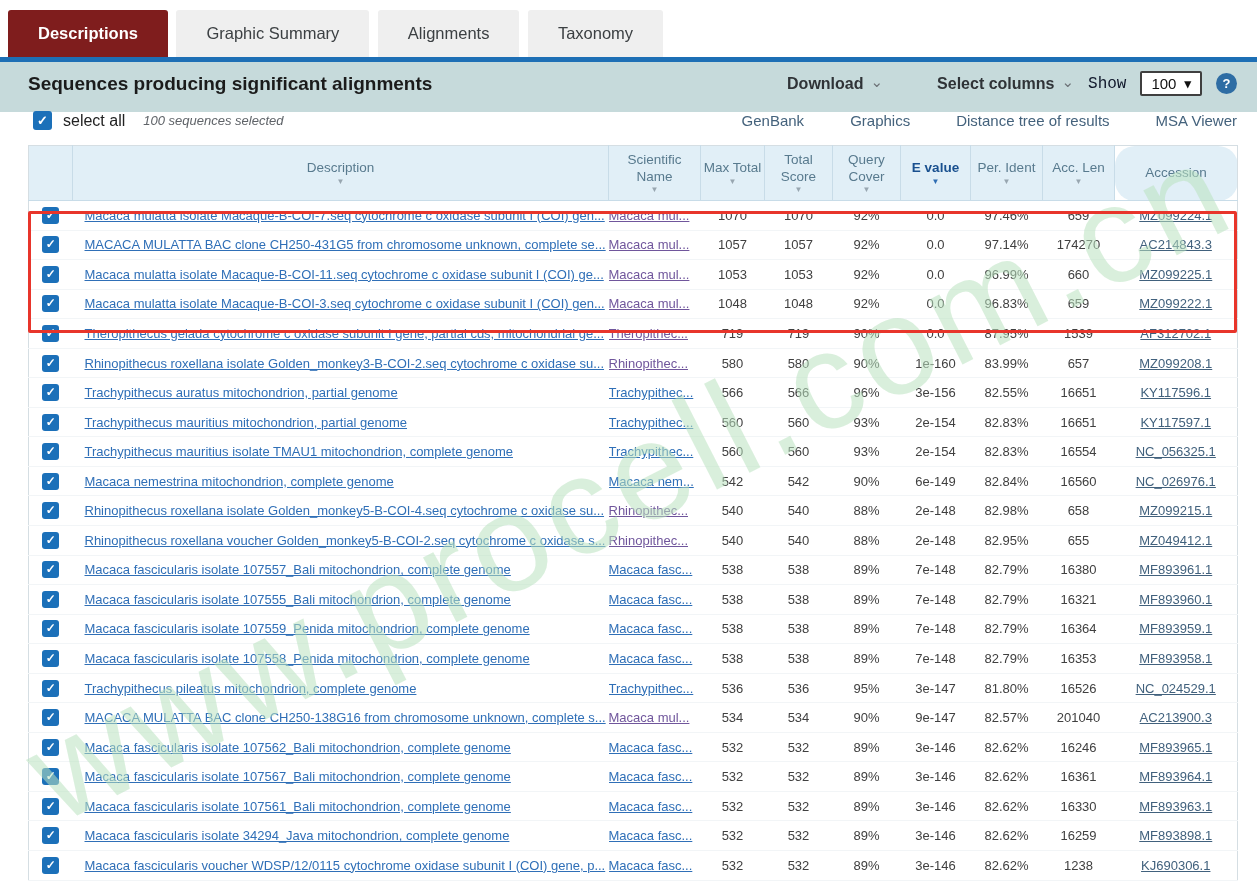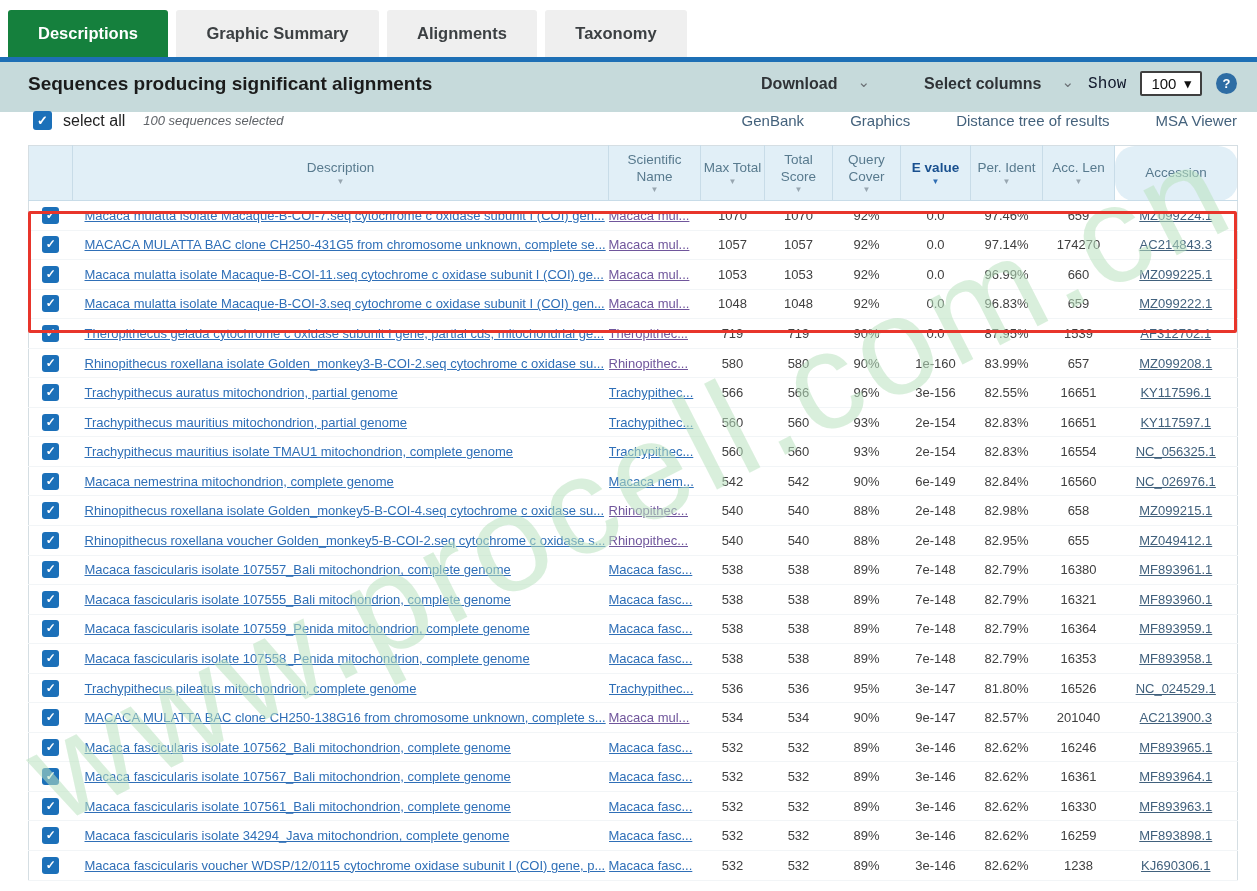--- a/index.html
+++ b/index.html
@@ -3,29 +3,29 @@
 <meta charset="utf-8">
 <style>
   * { margin:0; padding:0; box-sizing:border-box; }
   body { font-family:"Liberation Sans", sans-serif; background:#fff; }
   .page { position:relative; width:1257px; height:891px; overflow:hidden; background:#fff; }
 
   
   .tabbar { padding:10px 0 0 8px; background:#fff; }
   .tab { display:inline-block; height:47px; line-height:47px; padding:0 30px; margin-right:4px;
          background:#efefef; color:#3c4043; font-size:16.5px; cursor:pointer; vertical-align:bottom;
-         border-radius:3px 3px 0 0;font-weight:bold; }
-  .tab.active { background:#15803d; color:#fff; font-weight:bold; }
+         border-radius:3px 3px 0 0; }
+  .tab.active { background:#7f1d1d; color:#fff; font-weight:bold; }
   .tabstrip { height:5px; background:#1d6fb5; width:100%; }
 
   
   .toolbar { height:50px; background:#c6dadb; display:flex; align-items:center; padding:0 20px 7px 28px; }
   .toolbar-title { font-size:19px; font-weight:bold; color:#1b1b1b; flex:0 0 auto; }
   .toolbar-right { margin-left:auto; display:flex; align-items:center; gap:14px; }
-  .tb-menu { font-size:16px; font-weight:bold; color:#2f3337; cursor:pointer; display:flex; align-items:center; gap:20px; }
+  .tb-menu { font-size:16px; font-weight:bold; color:#2f3337; cursor:pointer; display:flex; align-items:center; gap:7px; }
   .tb-menu .chev { font-size:15px; color:#6d7418; color:#6b7075; font-weight:normal; position:relative; top:-2px; }
   .tb-gap { width:26px; }
   .show-label { font-size:16px; color:#0f172a;font-family:Liberation Mono, monospace; }
   .show-select { display:flex; align-items:center; gap:8px; background:#fff; border:2px solid #3f3f3f;
                  border-radius:2px; padding:2px 9px; font-size:15px; color:#111; cursor:pointer;justify-content:space-between; }
   .show-select .caret { font-weight:bold; font-size:13px; }
   .help-icon { width:21px; height:21px; border-radius:50%; background:#2e6da4; color:#fff; font-weight:bold;
                font-size:13px; display:flex; align-items:center; justify-content:center; cursor:pointer; }
 
   

